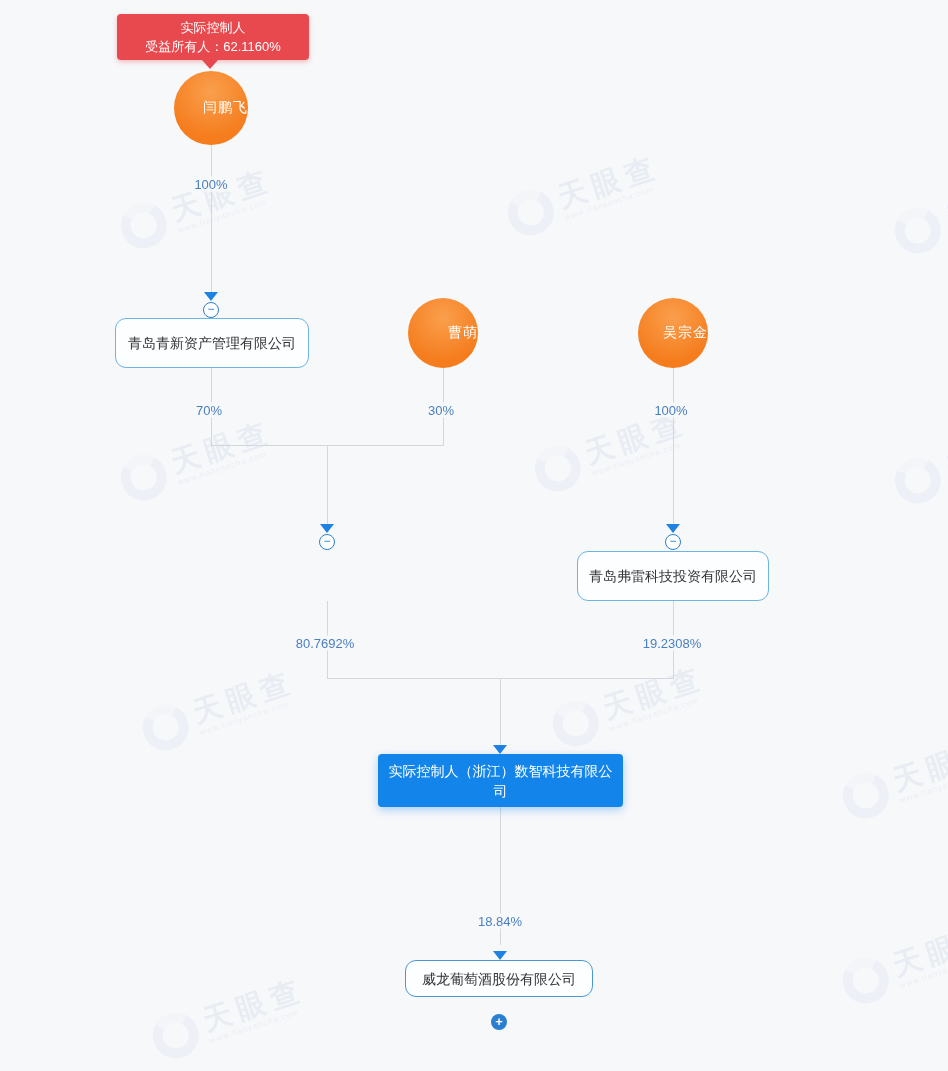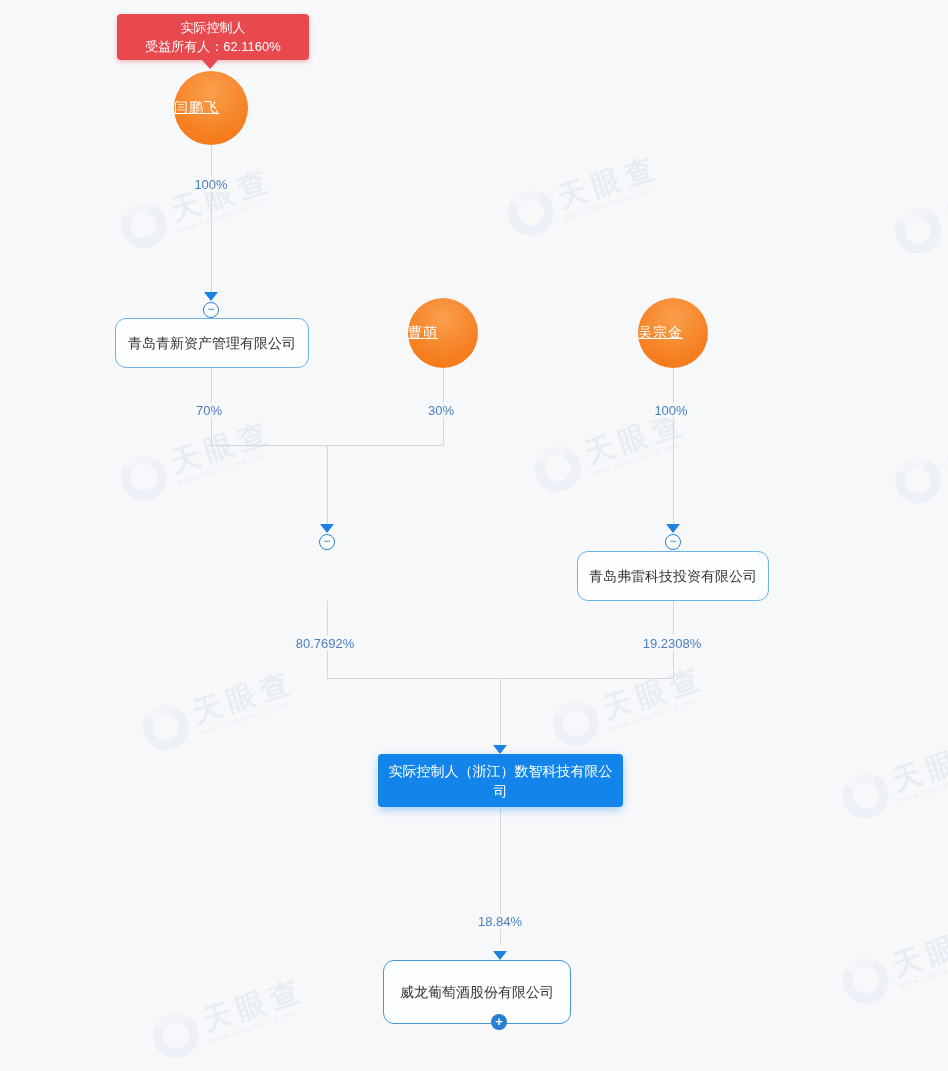--- a/index.html
+++ b/index.html
@@ -54,24 +54,23 @@
     font-size: 13px;
     color: #4a7fc1;
     white-space: nowrap;
   }
 
   
   .person {
     position: absolute; border-radius: 50%;
     background: radial-gradient(circle at 50% 28%, #fa9f4d 0%, #f57d1e 70%);
     color: #fff; font-size: 14px;
-    display: flex; align-items: center; justify-content: flex-start;
+    display: flex; align-items: center; justify-content: flex-end;
     letter-spacing: 1px;
     cursor: pointer;
-    text-decoration: underline;
   }
 
   .company {
     position: absolute;
     border: 1px solid #6db4e2;
     border-radius: 11px;
     background: #fdfeff;
     color: #333;
     font-size: 14px;
     line-height: 20px;
@@ -264,19 +263,19 @@
 
   <div class="company" style="left:115px;top:318px;width:194px;height:50px">
     <span>青岛青新资产管理有限公司</span>
   </div>
   <div class="company" style="left:577px;top:551px;width:192px;height:50px">
     <span>青岛弗雷科技投资有限公司</span>
   </div>
   <div class="company primary" style="left:378px;top:754px;width:245px;height:53px">
     <span>实际控制人（浙江）数智科技有限公司</span>
   </div>
-  <div class="company target" style="left:383px;top:960px;width:188px;height:64px">
+  <div class="company target" style="left:405px;top:960px;width:188px;height:37px">
     <span>威龙葡萄酒股份有限公司</span>
   </div>
 
   <div class="toggle expand" style="left:491px;top:1014px"><span>+</span></div>
 
 </div>
 
 </body></html>

